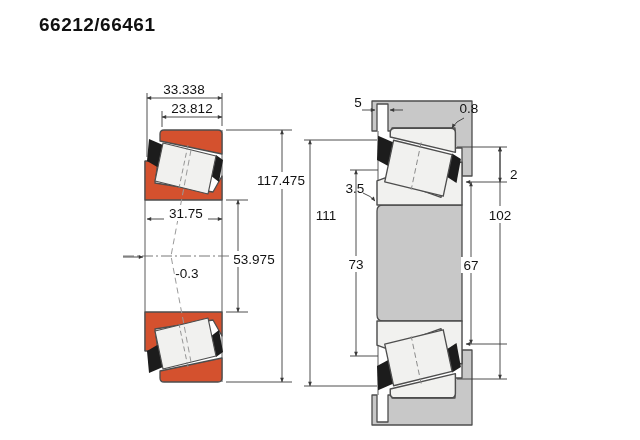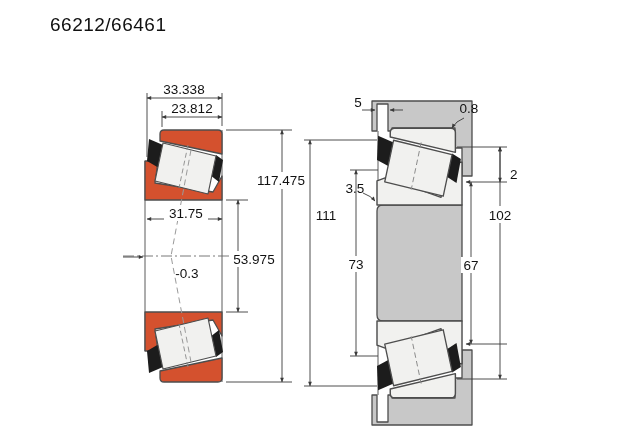--- a/index.html
+++ b/index.html
@@ -1,18 +1,18 @@
 <!DOCTYPE html>
 <html><head>
 <meta charset="utf-8">
 <style>
   html,body{margin:0;padding:0;background:#fff;}
   .page{position:relative;width:640px;height:440px;background:#fff;overflow:hidden;
         font-family:"Liberation Sans", sans-serif;}
-  .title{position:absolute;left:50px;top:14px;font-size:19px;font-weight:normal;color:#111;
+  .title{position:absolute;left:39px;top:14px;font-size:19px;font-weight:bold;color:#111;
          letter-spacing:0.5px;}
   svg{position:absolute;left:0;top:0;}
   svg text{font-family:"Liberation Sans", sans-serif;font-size:13.5px;fill:#111;}
   .outline{stroke:#4d4d4d;stroke-width:1.3;stroke-linejoin:round;}
   .roller{fill:#f1f1ef;stroke:#4d4d4d;stroke-width:1.2;stroke-linejoin:round;}
   .cage{fill:#1c1c1c;stroke:none;}
   .rdash{stroke:#8a8a8a;stroke-width:0.9;stroke-dasharray:5 3;fill:none;}
   .dim{stroke:#3a3a3a;stroke-width:0.9;fill:none;}
   .cl{stroke:#6a6a6a;stroke-width:0.9;stroke-dasharray:11 3 2 3;fill:none;}
   .vdash{stroke:#9a9a9a;stroke-width:1;stroke-dasharray:6 4;fill:none;}

